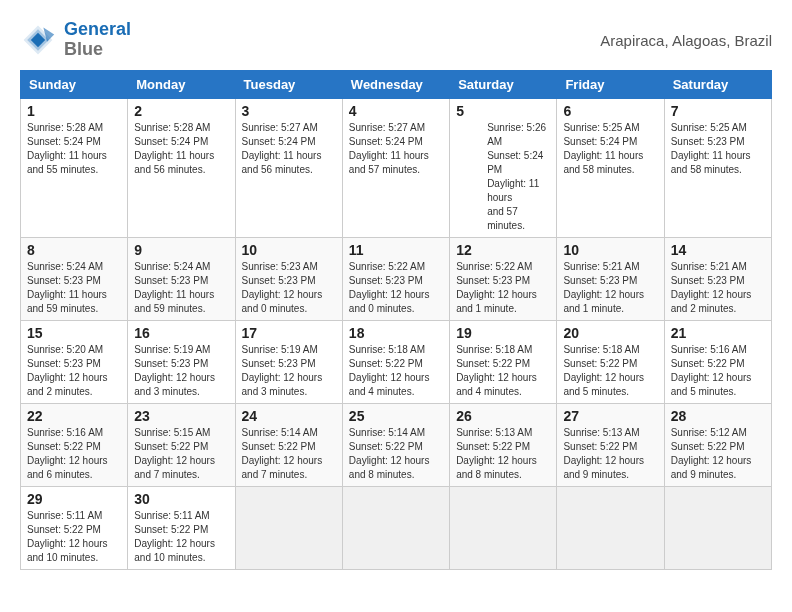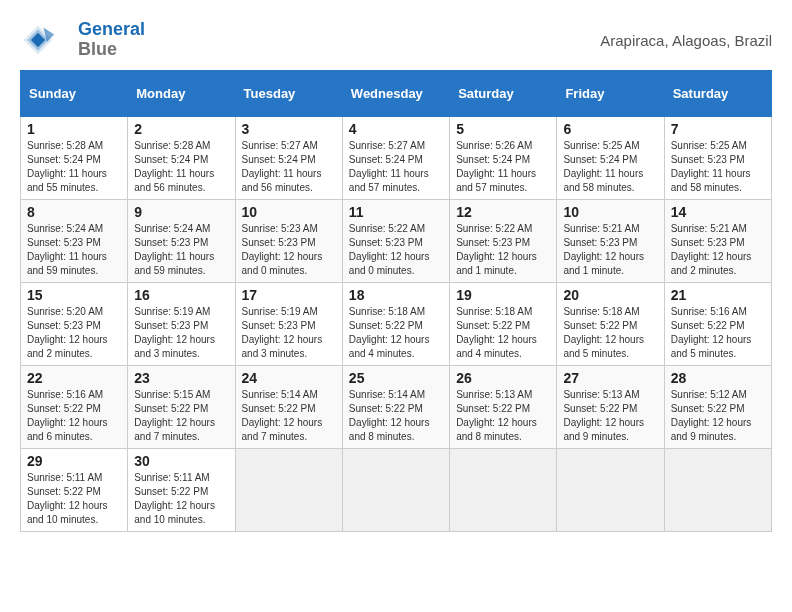--- a/index.html
+++ b/index.html
@@ -12,21 +12,21 @@
     }
     .header {
       display: flex;
       justify-content: space-between;
       align-items: flex-start;
       margin-bottom: 10px;
     }
     .logo {
       display: flex;
       align-items: center;
-      gap: 22px;
+      gap: 8px;
     }
     .logo-text {
       font-size: 18px;
       font-weight: bold;
       color: #333;
       line-height: 1.1;
     }
     .logo-text span { color: #1a6db5; }
     .logo-icon {
       width: 36px;
@@ -44,21 +44,21 @@
       margin-top: 12px;
     }
     table {
       width: 100%;
       border-collapse: collapse;
       font-size: 11px;
     }
     thead tr th {
       background: #2775c5;
       color: #fff;
-      padding: 15px 8px;
+      padding: 6px 8px;
       text-align: left;
       font-size: 13px;
       font-weight: bold;
       border: 1px solid #2775c5;
     }
     tbody tr td {
       border: 1px solid #ccc;
       vertical-align: top;
       padding: 4px 6px;
       width: 107px;
@@ -142,21 +142,21 @@
         </td>
         <td>
           <span class="day-num">4</span>
           <div class="day-info" style="white-space: pre-line;">Sunrise: 5:27 AM
 Sunset: 5:24 PM
 Daylight: 11 hours
 and 57 minutes.</div>
         </td>
         <td>
           <span class="day-num">5</span>
-          <div class="day-info" style="white-space: pre-line;">Sunrise: 5:26 AM
+          <div class="day-info" style="white-space: pre-line; margin-left: 31px;">Sunrise: 5:26 AM
 Sunset: 5:24 PM
 Daylight: 11 hours
 and 57 minutes.</div>
         </td>
         <td>
           <span class="day-num">6</span>
           <div class="day-info" style="white-space: pre-line;">Sunrise: 5:25 AM
 Sunset: 5:24 PM
 Daylight: 11 hours
 and 58 minutes.</div>

